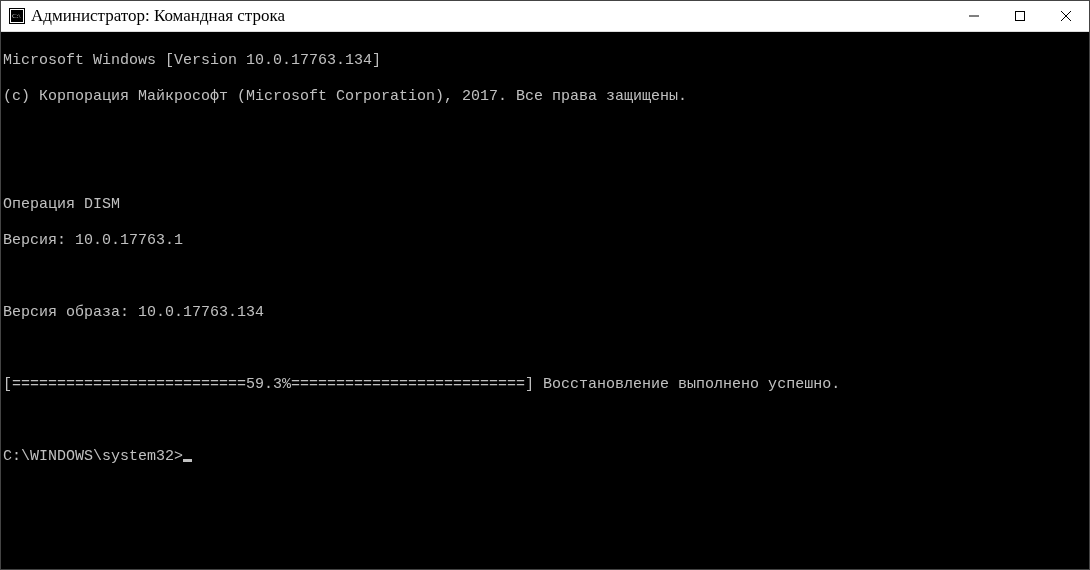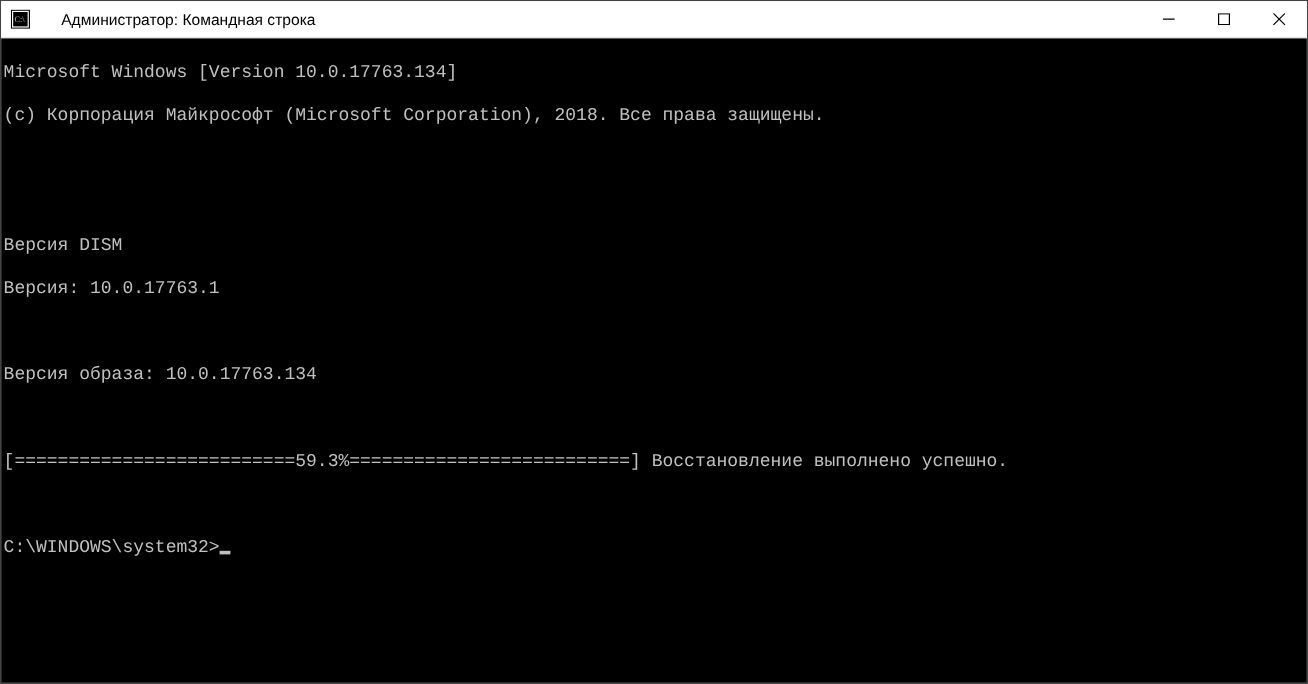--- a/index.html
+++ b/index.html
@@ -1,19 +1,19 @@
 <!DOCTYPE html>
 <html><head>
 <meta charset="utf-8">
 <style>
   html,body{margin:0;padding:0;font-family:Consolas,"Courier New",monospace;background:#555;}
   .window{width:1090px;height:570px;background:#fff;border:1px solid #444;box-sizing:border-box;display:flex;flex-direction:column;box-shadow:0 0 6px rgba(0,0,0,.5);}
   .titlebar{height:30px;background:#fff;display:flex;align-items:center;border-bottom:1px solid #dcdcdc;}
   .titlebar .icon{width:16px;height:16px;margin:0 6px 0 8px;display:flex;align-items:center;justify-content:center;}
-  .titlebar .title{font-family:Liberation Sans, sans-serif;font-size:13px;color:#000;flex:0 0 auto;margin-left:20px;}
+  .titlebar .title{font-family:Liberation Serif, serif;font-size:17px;color:#000;flex:0 0 auto;}
   .titlebar .spacer{flex:1;}
   .titlebar .btn{width:46px;height:30px;display:flex;align-items:center;justify-content:center;font-family:"Segoe UI",sans-serif;font-size:10px;color:#000;}
   .client{flex:1;background:#000;padding:2px 0 0 2px;box-sizing:border-box;overflow:hidden;}
   .term{font-size:15px;line-height:18px;color:#c0c0c0;white-space:pre;font-family:Consolas,"Courier New",monospace;}
   .row{position:relative;height:18px;}
   .txt{position:relative;z-index:2;}
   .hl{position:absolute;border:3px solid #e6a42e;top:-3px;height:18px;z-index:1;border-radius:1px;}
   .cursor{display:inline-block;width:9px;height:3px;background:#c0c0c0;vertical-align:baseline;transform:translateY(2px);}
   svg{display:block;}
 </style>
@@ -47,24 +47,24 @@
       <svg width="10" height="10" viewBox="0 0 10 10">
           <line x1="0" y1="0" x2="10" y2="10" stroke="#000" stroke-width="1"></line>
           <line x1="10" y1="0" x2="0" y2="10" stroke="#000" stroke-width="1"></line>
         </svg>
     </div>
   </div>
 
   <div class="client">
     <div class="term">
 <div class="row"><span class="txt">Microsoft Windows [Version 10.0.17763.134]</span></div>
-<div class="row"><span class="txt">(c) Корпорация Майкрософт (Microsoft Corporation), 2018. Все права защищены.</span></div>
+<div class="row"><span class="txt">(c) Корпорация Майкрософт (Microsoft Corporation), 2017. Все права защищены.</span></div>
 <div class="row"><span class="txt"> </span></div>
 <div class="row"><span class="txt"> </span></div>
-<div class="row"><span class="txt">Версия DISM</span></div>
+<div class="row"><span class="txt">Операция DISM</span></div>
 <div class="row"><span class="txt">Версия: 10.0.17763.1</span></div>
 <div class="row"><span class="txt"> </span></div>
 <div class="row"><span class="txt">Версия образа: 10.0.17763.134</span></div>
 <div class="row"><span class="txt"> </span></div>
 <div class="row"><span class="txt">[==========================59.3%==========================] Восстановление выполнено успешно.</span></div>
 <div class="row"><span class="txt"> </span></div>
 <div class="row"><span class="txt">C:\WINDOWS\system32&gt;</span><span class="cursor"></span></div>
     </div>
   </div>
 

